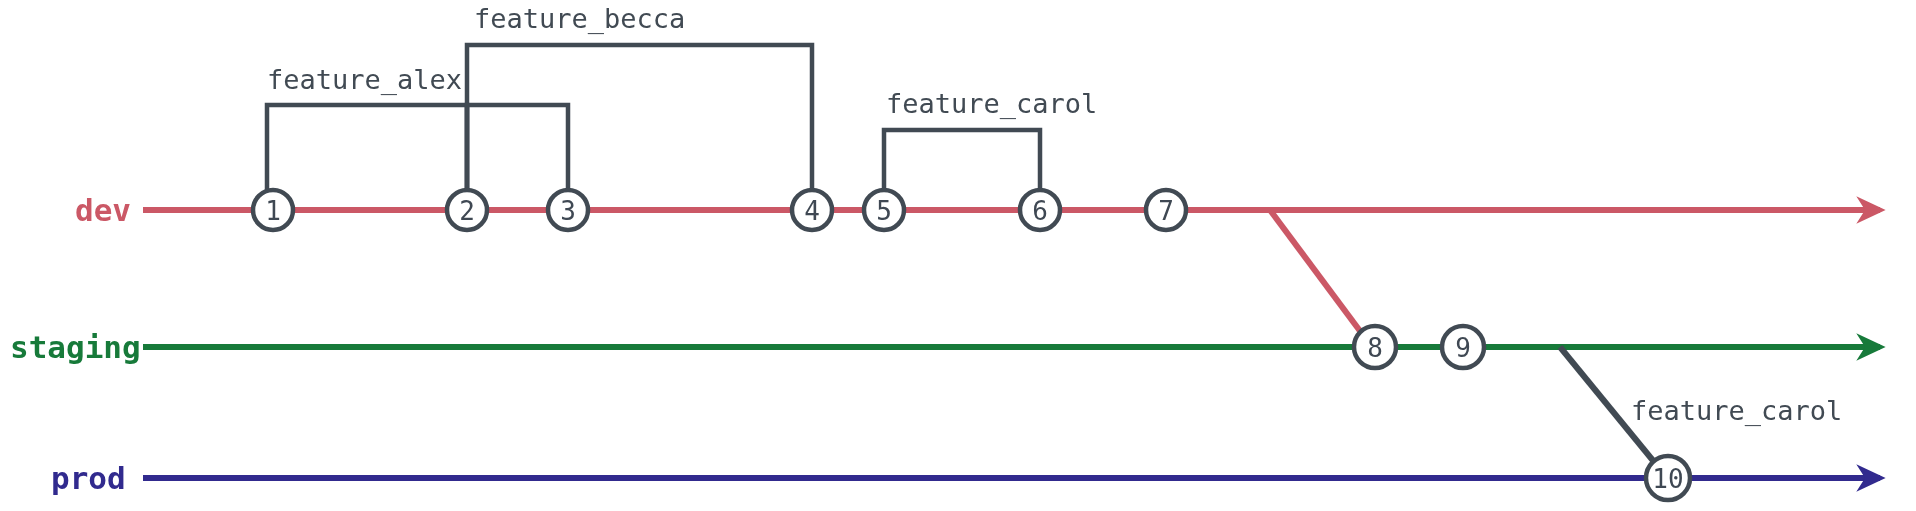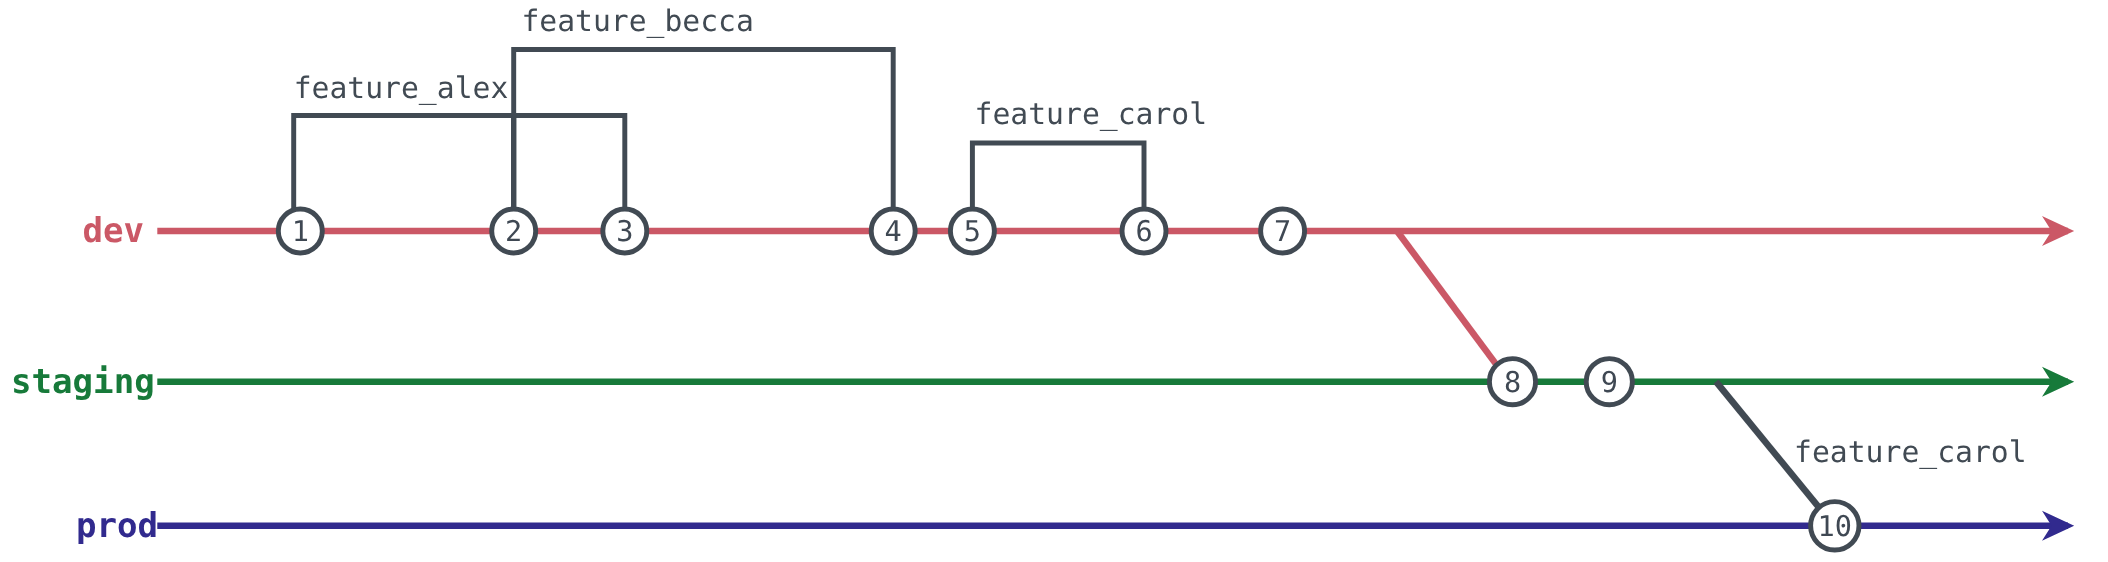--- a/index.html
+++ b/index.html
@@ -15,21 +15,21 @@
   .bracket{fill:none;stroke:#414a53;stroke-width:4.5;stroke-linecap:butt;stroke-linejoin:miter;}
 </style>
 </head>
 <body>
 
 <div id="stage">
 
   <div id="branch-labels">
       <div class="branch-label" style="position: absolute; left: 75px; top: 190px; color: rgb(203, 88, 102); font-size: 31px; line-height: 40px; white-space: nowrap;">dev</div>
       <div class="branch-label" style="position: absolute; left: 10px; top: 327px; color: rgb(23, 122, 58); font-size: 31px; line-height: 40px; white-space: nowrap; text-align: right;">staging</div>
-      <div class="branch-label" style="position: absolute; left: 69px; top: 458px; color: rgb(49, 42, 142); font-size: 31px; line-height: 40px; white-space: nowrap;">prod</div>
+      <div class="branch-label" style="position: absolute; left: 51px; top: 458px; color: rgb(49, 42, 142); font-size: 31px; line-height: 40px; white-space: nowrap;">prod</div>
     </div>
 
   <svg id="canvas" width="1916" height="511" viewBox="0 0 1916 511">
     <defs>
       <marker id="arw-dev" viewBox="0 0 10 10" refX="7.6" refY="5" markerWidth="5.2" markerHeight="5.2" orient="auto-start-reverse">
         <path d="M 0 0.6 L 9.4 5 L 0 9.4 L 2.8 5 Z" fill="#cb5866"></path>
       </marker>
       <marker id="arw-staging" viewBox="0 0 10 10" refX="7.6" refY="5" markerWidth="5.2" markerHeight="5.2" orient="auto-start-reverse">
         <path d="M 0 0.6 L 9.4 5 L 0 9.4 L 2.8 5 Z" fill="#177a3a"></path>
       </marker>

